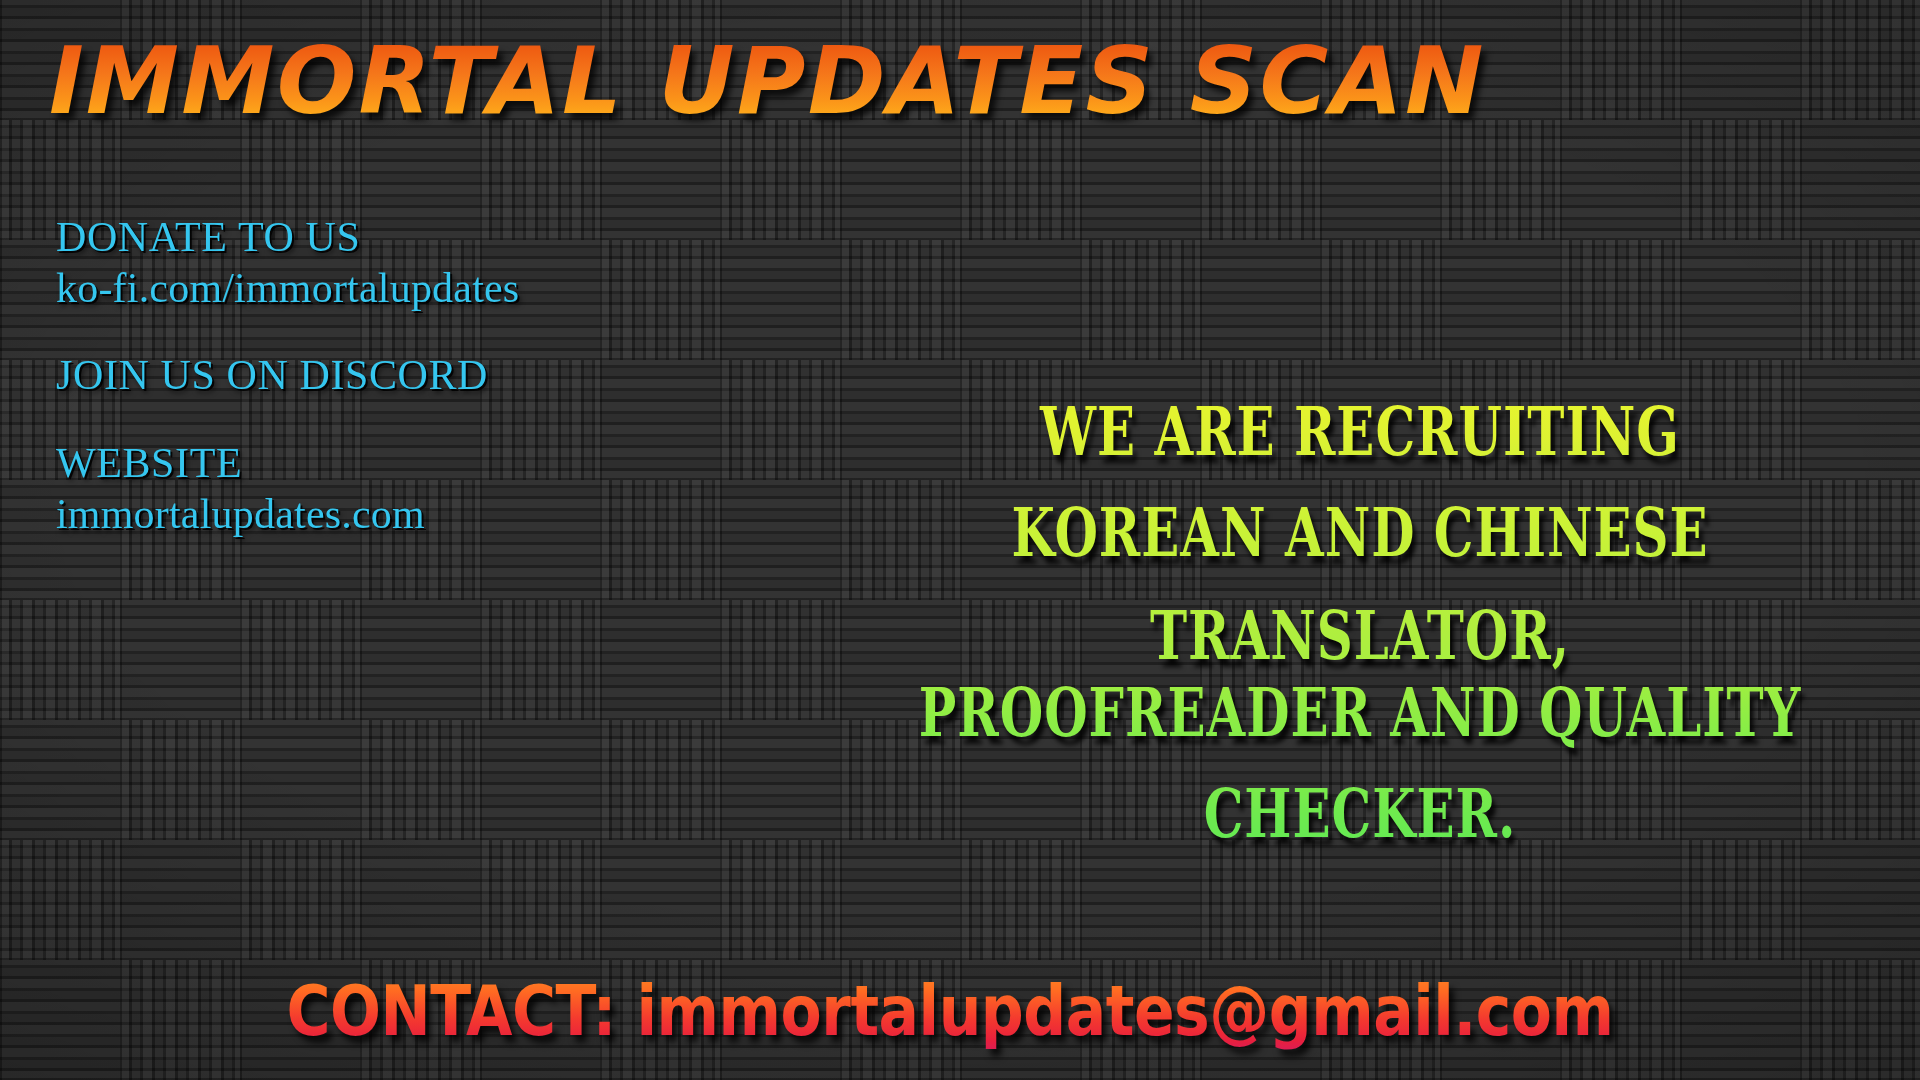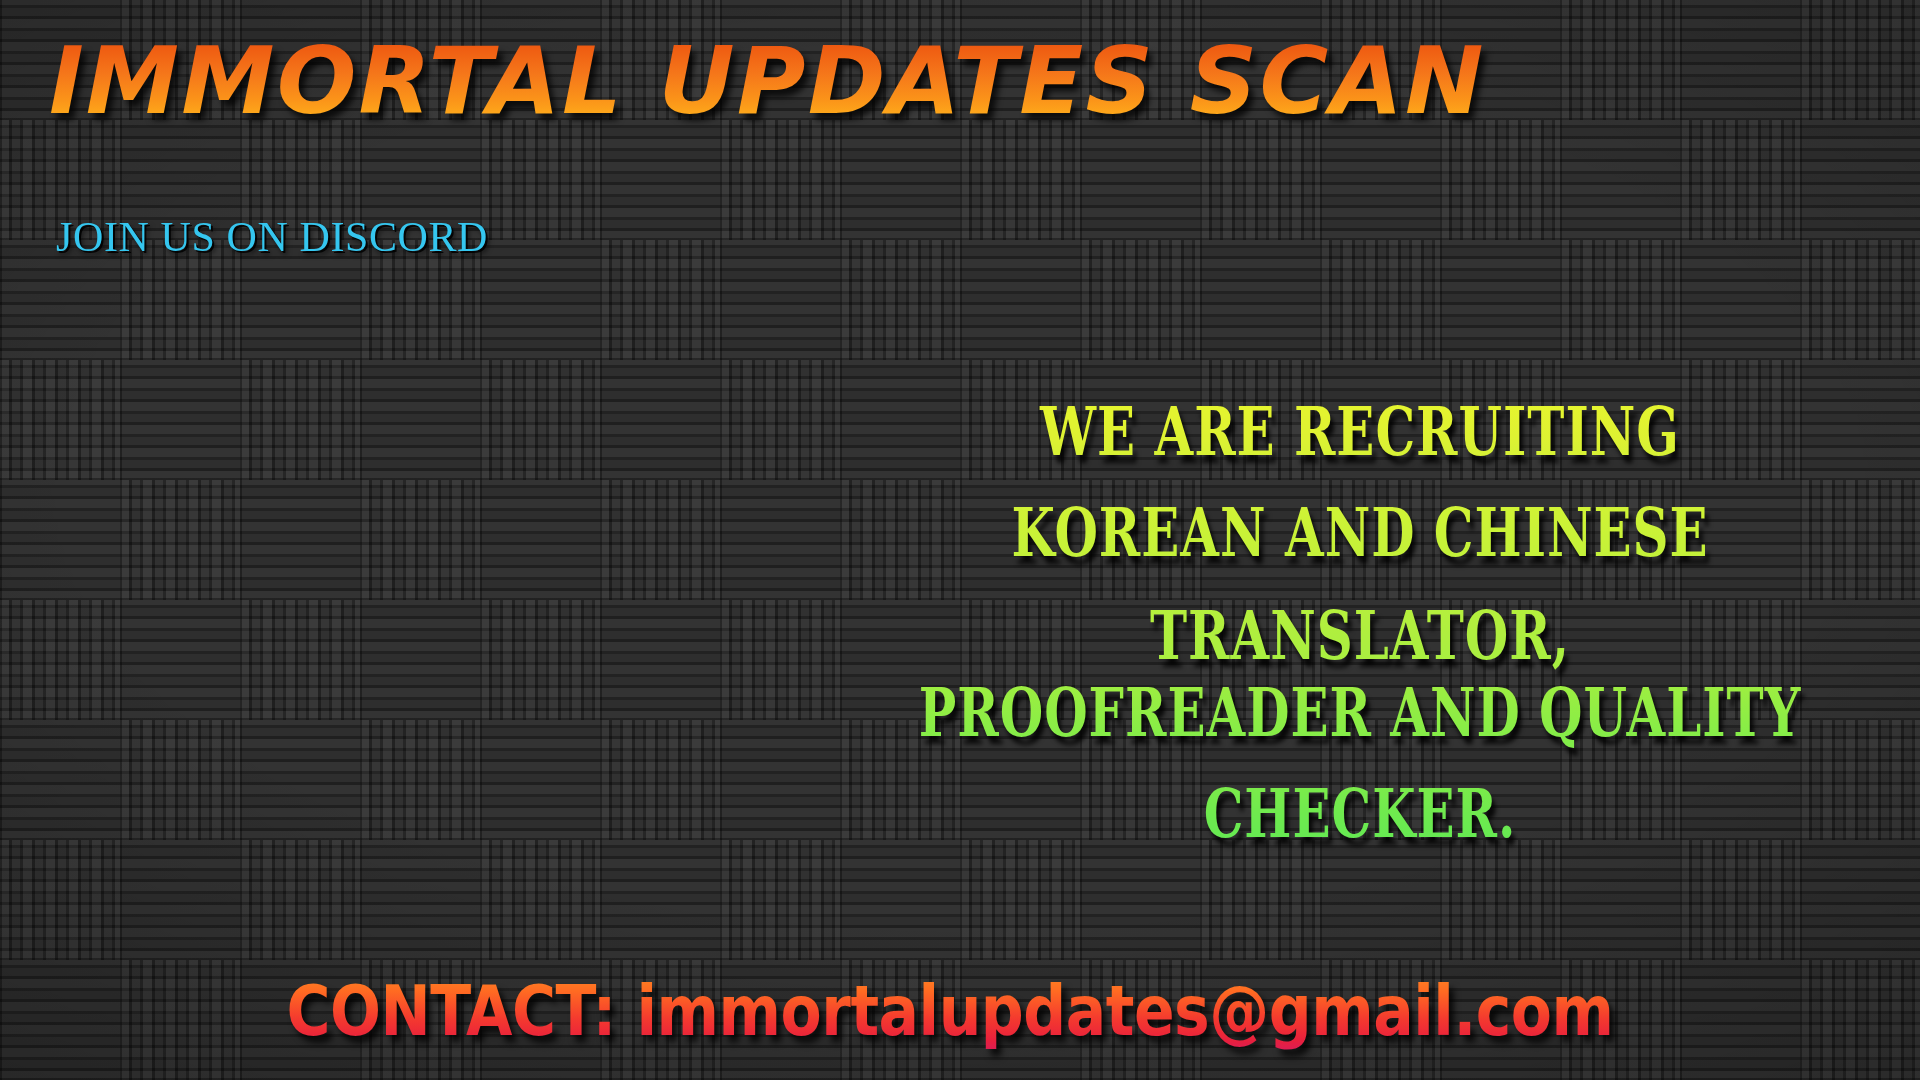--- a/index.html
+++ b/index.html
@@ -183,27 +183,33 @@
   <div class="weave-layer weave-b"></div>
   <div class="weave-layer weave-tilesplit"></div>
   <div class="weave-layer weave-vignette"></div>
 
   <div id="title-row">
     <span class="title-text">IMMORTAL UPDATES SCAN</span>
   </div>
 
   <div id="left-column">
 
+    <div class="info-block">
+      <div class="info-head">DONATE TO US</div>
+      <div class="info-value">ko-fi.com/immortalupdates</div>
+    </div>
 
 
     <div class="info-block tight">
       <div class="info-head">JOIN US ON DISCORD</div>
     </div>
 
     <div class="info-block">
+      <div class="info-head">WEBSITE</div>
+      <div class="info-value">immortalupdates.com</div>
     </div>
 
   </div>
 
   <div id="recruit-block">
     <div class="recruit-line l1">WE ARE RECRUITING</div>
     <div class="recruit-line l2">KOREAN AND CHINESE TRANSLATOR,</div>
     <div class="recruit-line l3">PROOFREADER AND QUALITY</div>
     <div class="recruit-line l4">CHECKER.</div>
   </div>

